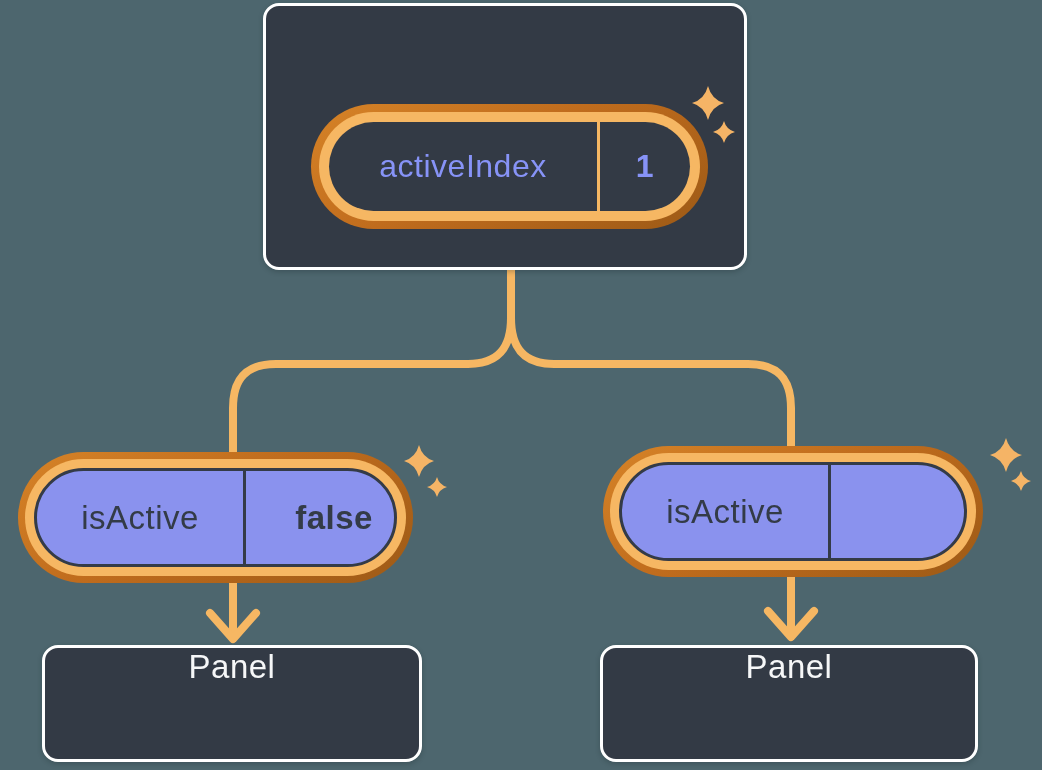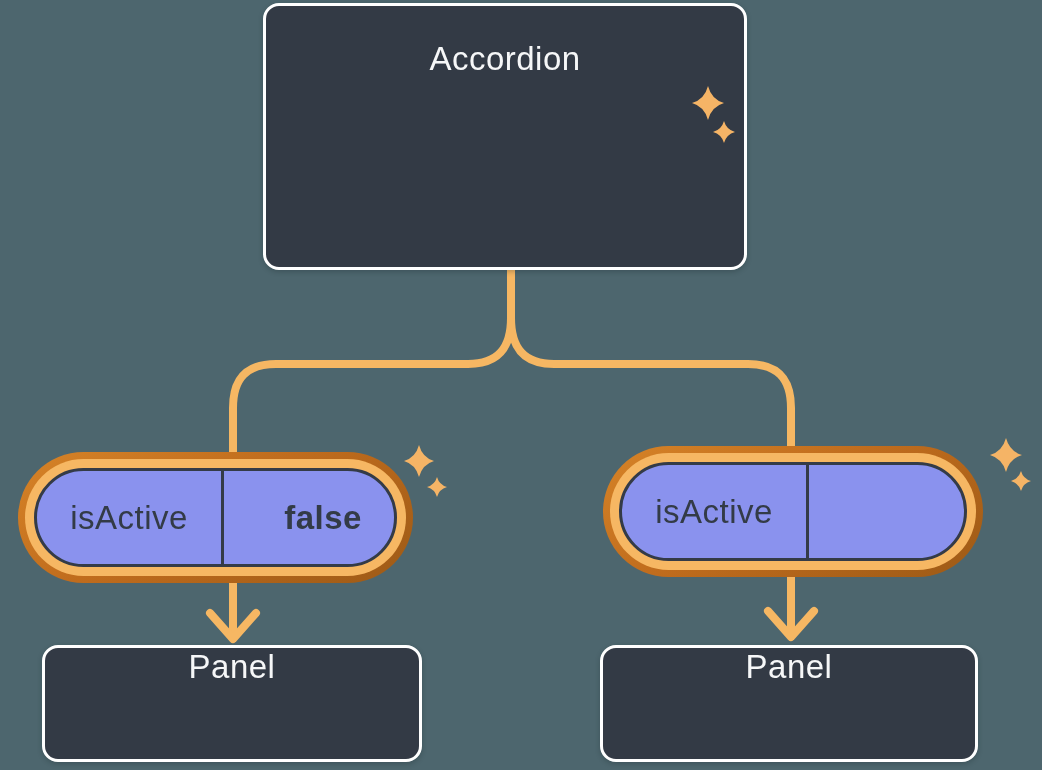--- a/index.html
+++ b/index.html
@@ -97,21 +97,21 @@
   .child-pill .pill-core {
     background: #8a92ee;
     border: 3px solid #343b47;
   }
   .child-pill .pill-label, .child-pill .pill-value {
     display: flex; align-items: center; justify-content: center;
     color: #333b47;
     font-size: 33px;
     letter-spacing: 0.5px;
   }
-  .child-pill .pill-label { width: 184px; flex: none; }
+  .child-pill .pill-label { width: 206px; flex: none; }
   .child-pill .pill-value { flex: 1; font-weight: 700; margin-left: 28px; }
   .child-pill .pill-divider { width: 3px; flex: none; background: #343b47; }
 
   .child-pill-left  { left: 18px;  top: 452px; }
   .child-pill-right { left: 603px; top: 446px; width: 380px; }
 
   .connector { stroke: #f6b763; stroke-width: 8; fill: none; }
   .arrowhead { stroke: #f6b763; stroke-width: 8; fill: none;
                stroke-linecap: round; stroke-linejoin: round; }
   .sparkle   { fill: #f5b466; }
@@ -122,21 +122,29 @@
 <div class="stage">
 
   <svg class="layer lines" viewBox="0 0 1042 770" aria-hidden="true">
     <path class="connector" d="M511 268 L511 318 C511 348 498 364 468 364 L276 364 C247 364 233 378 233 408 L233 638"></path>
     <path class="connector" d="M511 268 L511 318 C511 348 524 364 554 364 L748 364 C777 364 791 378 791 408 L791 636"></path>
     <path class="arrowhead" d="M210 613 L233 639 L256 613"></path>
     <path class="arrowhead" d="M768 611 L791 637 L814 611"></path>
   </svg>
 
   <div class="card accordion">
-    <div class="card-title">Accordion</div>
+    <div class="pill-outer state-pill">
+      <div class="pill-mid">
+        <div class="pill-core">
+          <div class="pill-label">activeIndex</div>
+          <div class="pill-divider"></div>
+          <div class="pill-value">1</div>
+        </div>
+      </div>
+    </div>
   </div>
 
   <div class="pill-outer child-pill child-pill-left">
     <div class="pill-mid">
       <div class="pill-core">
         <div class="pill-label">isActive</div>
         <div class="pill-divider"></div>
         <div class="pill-value">false</div>
       </div>
     </div>

